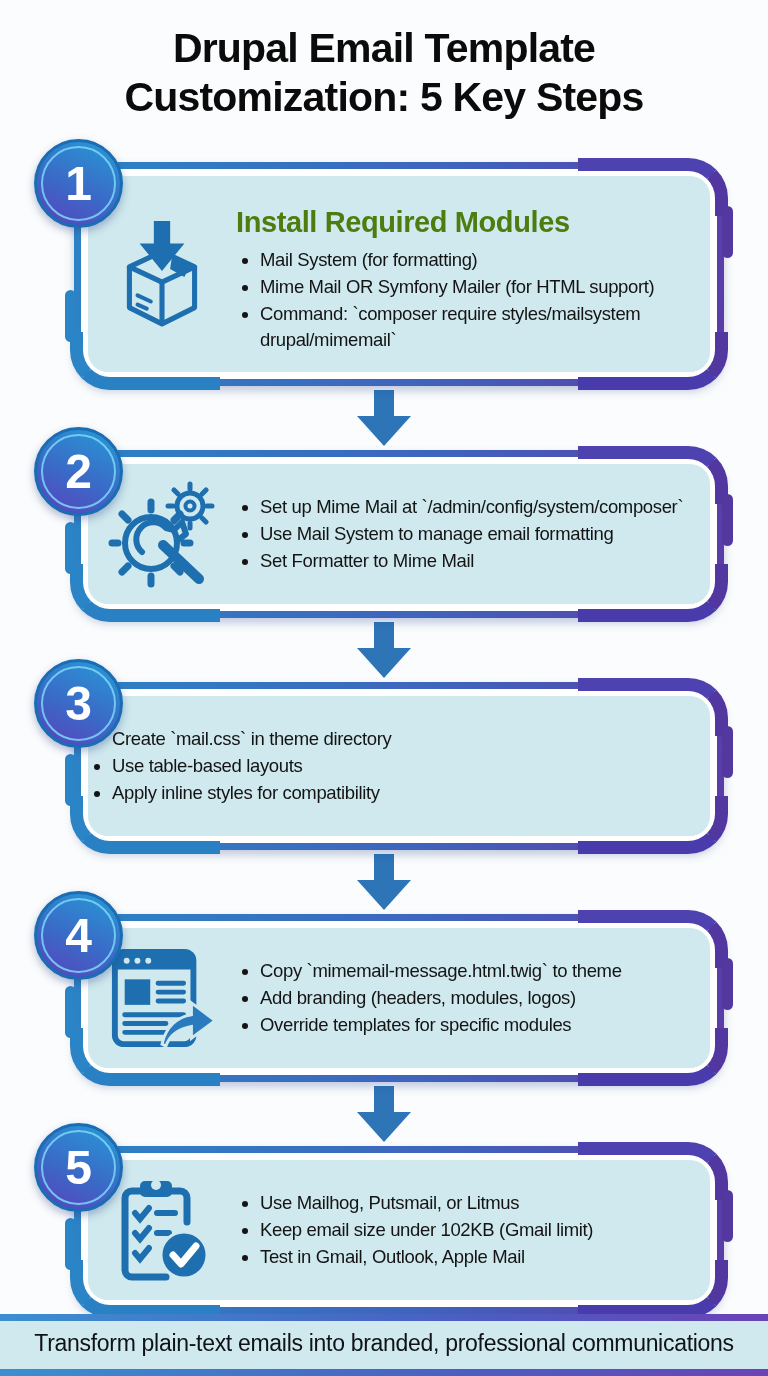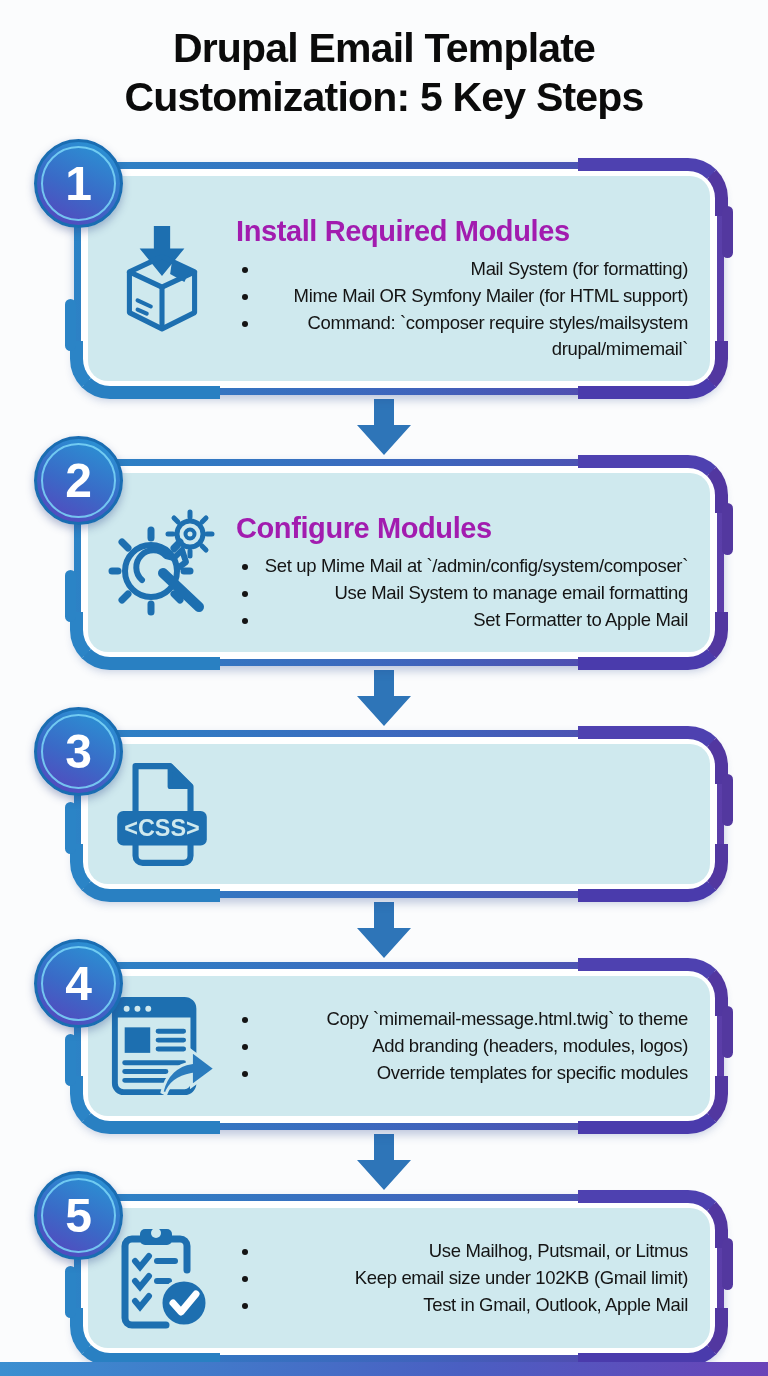--- a/index.html
+++ b/index.html
@@ -51,25 +51,25 @@
     display:flex; align-items:center; justify-content:center;
     color:#ffffff; font-size:48px; font-weight:bold;
     box-shadow:0 4px 8px rgba(40,60,130,0.35);
   }
   .badge::after { content:""; position:absolute; inset:4px; border-radius:50%;
     border:2.5px solid rgba(125,215,248,0.85); }
 
   
   .icon-col { flex:0 0 148px; display:flex; align-items:center; justify-content:center; }
   .text-col { flex:1; padding:4px 12px 4px 0; }
-  .card-title { margin:21px 0 8px; font-size:29px; font-weight:bold; color:#a21caf;
+  .card-title { margin:12px 0 8px; font-size:29px; font-weight:bold; color:#4d7c0f;
     letter-spacing:-0.4px; }
   .bullets { margin:0; padding-left:24px; font-size:18.5px; line-height:1.4;
     color:#141414; letter-spacing:-0.35px; }
-  .bullets li { margin:1px 0;text-align:right; }
+  .bullets li { margin:1px 0; }
 
   
   .flow-arrow { height:64px; display:flex; align-items:center; justify-content:center; }
 
   
   .footer { position:absolute; left:0; right:0; bottom:0; }
   .footer-bar { height:7px; background:linear-gradient(90deg,#3b8fd0 0%,#4a5fc2 60%,#6a43b8 100%); }
   .footer-strip { background:#cfe9ee; padding:9px 10px 12px; text-align:center;
     font-size:23px; color:#0f1216; letter-spacing:-0.3px; }
 
@@ -145,25 +145,24 @@
                     <path d="M83 10 v-5 M83 44 v5 M66 27 h-5 M100 27 h5 M71 15 l-4-4 M95 39 l4 4 M71 39 l-4 4 M95 15 l4-4"></path>
                   </g>
                   <circle cx="83" cy="27" r="4.5" stroke-width="4"></circle>
                   <path d="M35 73 a17 17 0 1 1 24 -24 l8 2 8 -8 4 12 -8 6" stroke-width="6" stroke-linejoin="round"></path>
                   <path d="M56 66 L92 100" stroke-width="10"></path>
                   <circle cx="92" cy="100" r="2" fill="#1d6fb0" stroke-width="3"></circle>
                 </g>
               </svg>
             </div>
             <div class="text-col">
-              <div class="card-title">Configure Modules</div>
               <ul class="bullets">
                 <li>Set up Mime Mail at `/admin/config/system/composer`</li>
                 <li>Use Mail System to manage email formatting</li>
-                <li>Set Formatter to Apple Mail</li>
+                <li>Set Formatter to Mime Mail</li>
               </ul>
             </div>
           </div>
         </div>
       </div>
     </div>
 
     <div class="flow-arrow">
       <svg width="66" height="56" viewBox="0 0 66 56">
           <path d="M23 0 h20 v26 h17 L33 56 6 26 h17 z" fill="#2e75b8"></path>
@@ -173,29 +172,26 @@
     <div class="step">
       <div class="badge">3</div>
       <div class="frame">
         <span class="cap-tr"></span>
         <span class="cap-bl"></span>
         <span class="cap-br"></span>
         <span class="tab-left"></span>
         <span class="tab-right"></span>
         <div class="frame-inner">
           <div class="card">
-            <div class="icon-col">
-              <svg class="icon-svg" width="104" height="112" viewBox="0 0 100 110">
-                <path d="M24 8 h34 l20 20 v68 a7 7 0 0 1 -7 7 H31 a7 7 0 0 1 -7 -7 z" fill="none" stroke="#1d6fb0" stroke-width="6" stroke-linejoin="round"></path>
-                <path d="M58 8 v20 h20 z" fill="#1d6fb0" stroke="#1d6fb0" stroke-width="5" stroke-linejoin="round"></path>
-                <rect x="6" y="52" width="88" height="34" rx="6" fill="#1d6fb0"></rect>
-                <text x="50" y="77" text-anchor="middle" font-family="'Liberation Sans',sans-serif" font-weight="bold" font-size="23" fill="#cfe9ee">&lt;CSS&gt;</text>
-              </svg>
-            </div>
-            <div class="text-col">
+            <div class="text-col">
+              <ul class="bullets">
+                <li>Create `mail.css` in theme directory</li>
+                <li>Use table-based layouts</li>
+                <li>Apply inline styles for compatibility</li>
+              </ul>
             </div>
           </div>
         </div>
       </div>
     </div>
 
     <div class="flow-arrow">
       <svg width="66" height="56" viewBox="0 0 66 56">
           <path d="M23 0 h20 v26 h17 L33 56 6 26 h17 z" fill="#2e75b8"></path>
         </svg>
@@ -279,16 +275,17 @@
             </div>
           </div>
         </div>
       </div>
     </div>
 
   </div>
 
   <div class="footer">
     <div class="footer-bar"></div>
+    <div class="footer-strip">Transform plain-text emails into branded, professional communications</div>
     <div class="footer-bar"></div>
   </div>
 
 </div>
 
 </body></html>

